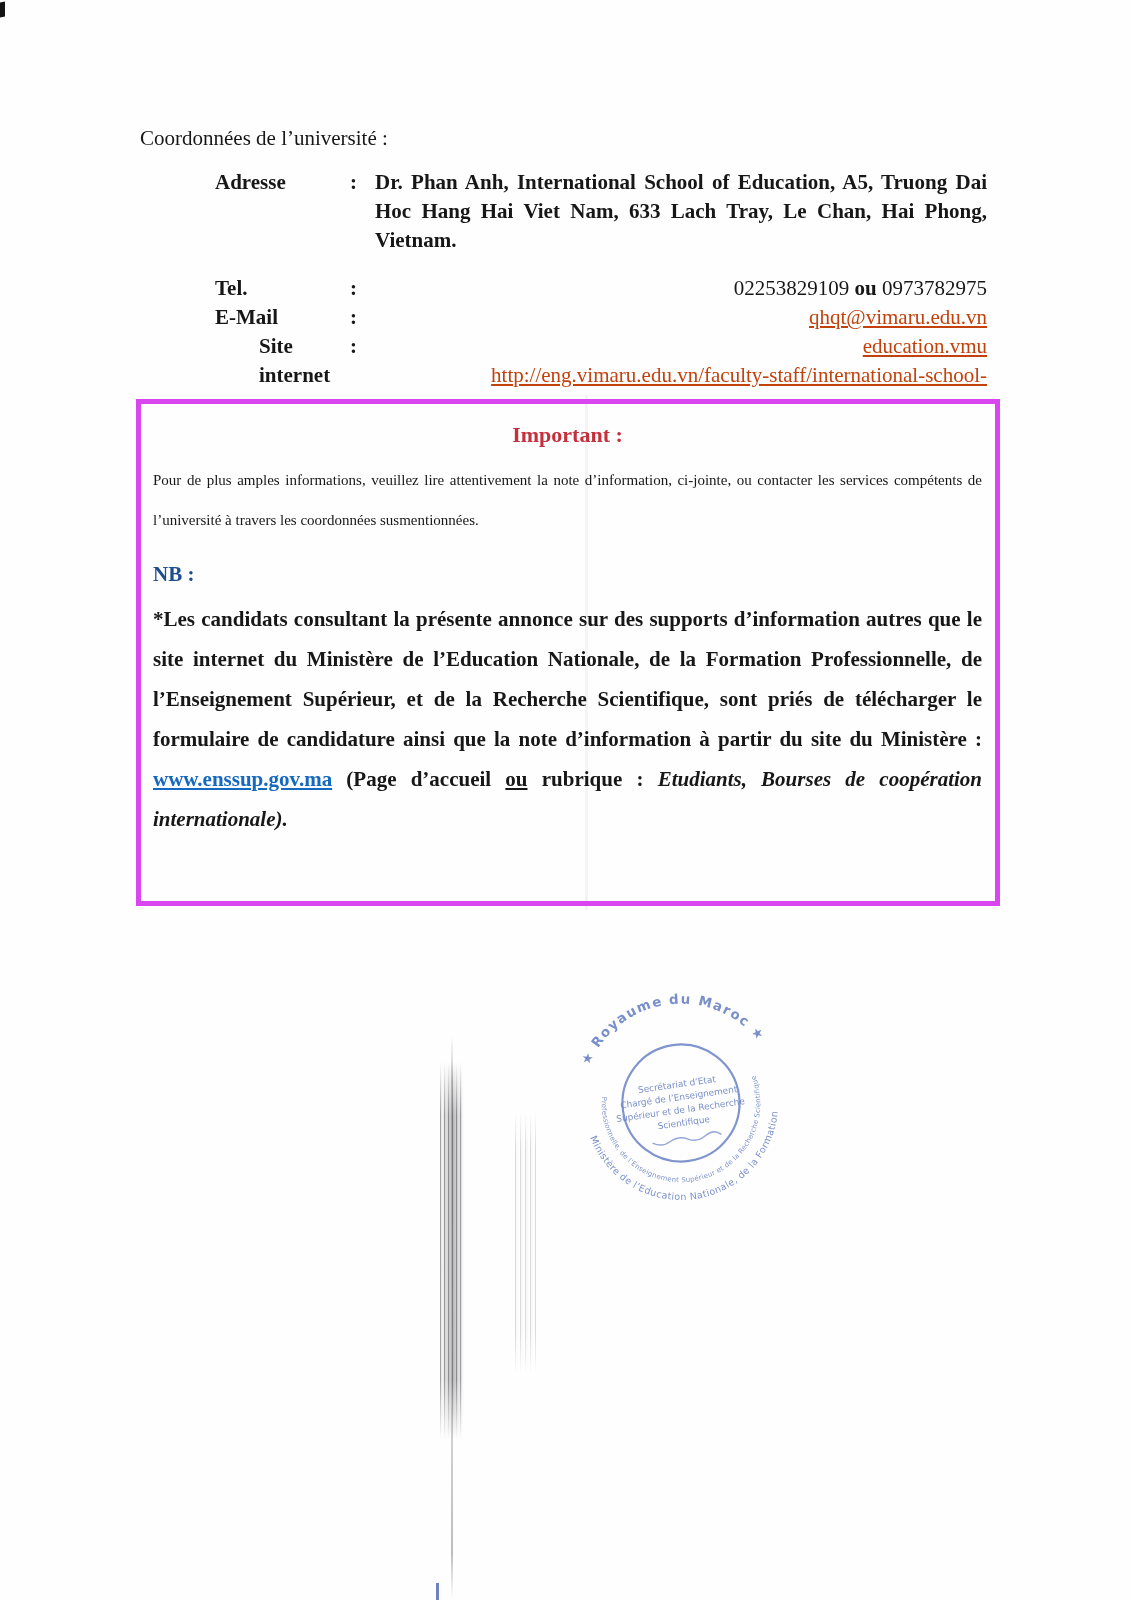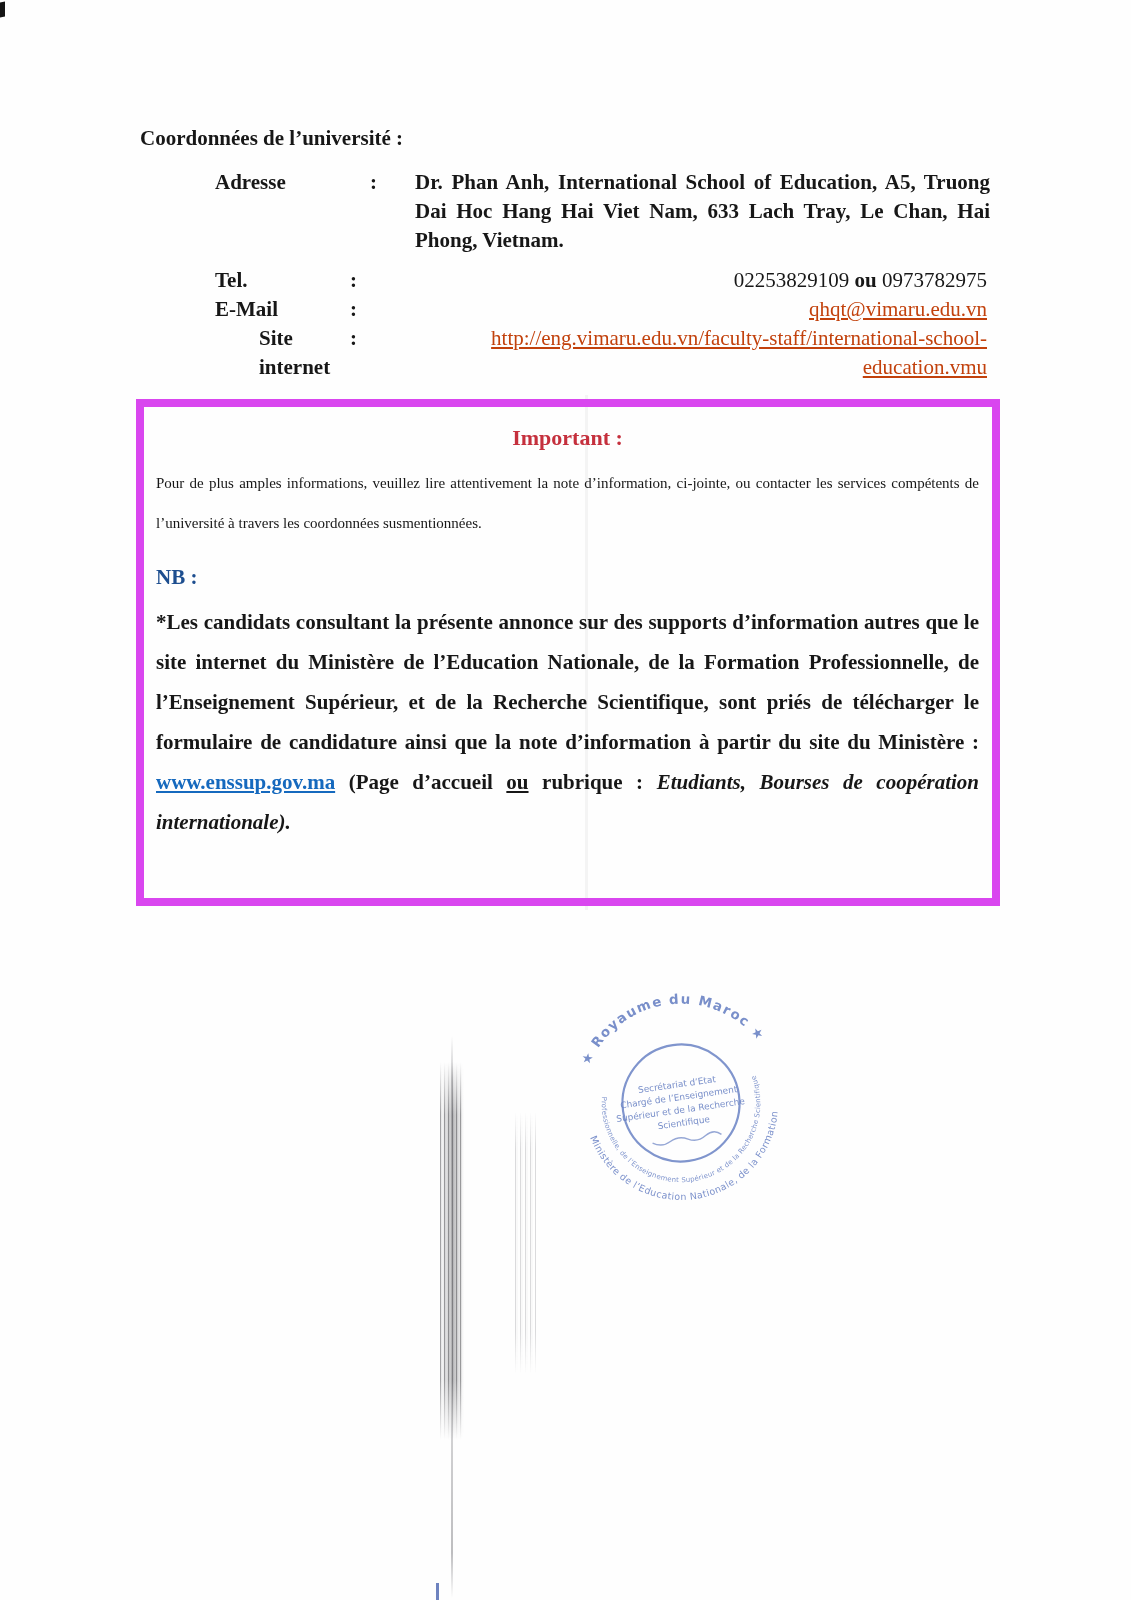--- a/index.html
+++ b/index.html
@@ -26,35 +26,35 @@
       linear-gradient(90deg, transparent 0%, rgba(40,40,44,.22) 40%, rgba(40,40,44,.3) 55%, transparent 100%); }
   .smudge-side { position:absolute; left:515px; top:1112px; width:21px; height:262px; opacity:.45;
     background:
       repeating-linear-gradient(90deg, rgba(80,80,86,.45) 0 1px, rgba(140,140,146,.1) 1px 3px, rgba(255,255,255,0) 3px 5px); }
   .blue-dash { position:absolute; left:436px; top:1583px; width:3px; height:17px;
     background:#3d59a9; opacity:.75; }
   .scan-line-box { position:absolute; left:585px; top:395px; width:3px; height:515px;
     background:rgba(160,160,160,.10); }
 
   
-  .doc-header { position:absolute; left:140px; top:126px; font-size:21px; font-weight:bold; }
+  .doc-header { position:absolute; left:140px; top:126px; font-size:21px; font-weight:normal; }
   .contact { position:absolute; left:215px; top:168px; width:775px; }
   .c-row { display:flex; align-items:flex-start; font-size:21px; line-height:29px; }
-  .c-row.gap-after { margin-bottom:11px;gap:20px; }
+  .c-row.gap-after { margin-bottom:19px; }
   .c-label { flex:none; width:135px; font-weight:bold; }
   .label-break { display:block; width:74px;margin-left:44px; }
   .c-colon { flex:none; width:25px; font-weight:bold; }
   .c-value { width:612px;text-align:right; }
   .c-value.addr { font-weight:bold; text-align:justify; }
   a.link { color:#c2410c; text-decoration:underline; cursor:pointer; }
   a.link span { display:block; }
 
   
   .box { position:absolute; left:136px; top:399px; width:864px; height:507px;
-    box-sizing:border-box; border:8px solid #d946ef; padding:12px 13px 0 12px; background:transparent; }
+    box-sizing:border-box; border:5px solid #d946ef; padding:12px 13px 0 12px; background:transparent; }
   .box-title { text-align:center; font-size:22px; font-weight:bold; color:#c5303d; margin:6px 0 12px; }
   .box-body { font-size:15px; line-height:40px; text-align:justify; }
   .nb-label { display:inline-block; margin-top:22px; font-size:21px; font-weight:bold;
     color:#1d4e8f; }
   .nb-para { margin-top:12px; font-size:21px; font-weight:bold; line-height:40px; text-align:justify; }
   .nb-link { color:#1569be; text-decoration:underline; font-weight:bold; cursor:pointer; }
   .u { text-decoration:underline; }
   .it { font-style:italic; }
 
   
@@ -98,21 +98,21 @@
       <div class="c-colon">:</div>
       <div class="c-value"><a class="link">qhqt@vimaru.edu.vn</a></div>
     </div>
 
     <div class="c-row">
       <div class="c-label">
         <span class="label-break">Site internet</span>
       </div>
       <div class="c-colon">:</div>
       <div class="c-value">
-        <a class="link"><span>http://eng.vimaru.edu.vn/faculty-staff/international-school-</span><span>education.vmu</span></a>
+        <a class="link"><span>education.vmu</span><span>http://eng.vimaru.edu.vn/faculty-staff/international-school-</span></a>
       </div>
     </div>
   </div>
 
   <div class="box">
     <div class="box-title">Important :</div>
     <div class="box-body">Pour de plus amples informations, veuillez lire attentivement la note d’information, ci-jointe, ou contacter les services compétents de l’université à travers les coordonnées susmentionnées.</div>
     <span class="nb-label">NB :</span>
     <div class="nb-para"><span>*Les candidats consultant la présente annonce sur des supports d’information autres que le site internet du Ministère de l’Education Nationale, de la Formation Professionnelle, de l’Enseignement Supérieur, et de la Recherche Scientifique, sont priés de télécharger le formulaire de candidature ainsi que la note d’information à partir du site du Ministère : </span><a class="nb-link">www.enssup.gov.ma</a><span>  (Page d’accueil </span><span class="u">ou</span><span> rubrique : </span><span class="it">Etudiants, Bourses de coopération internationale).</span></div>
   </div>

